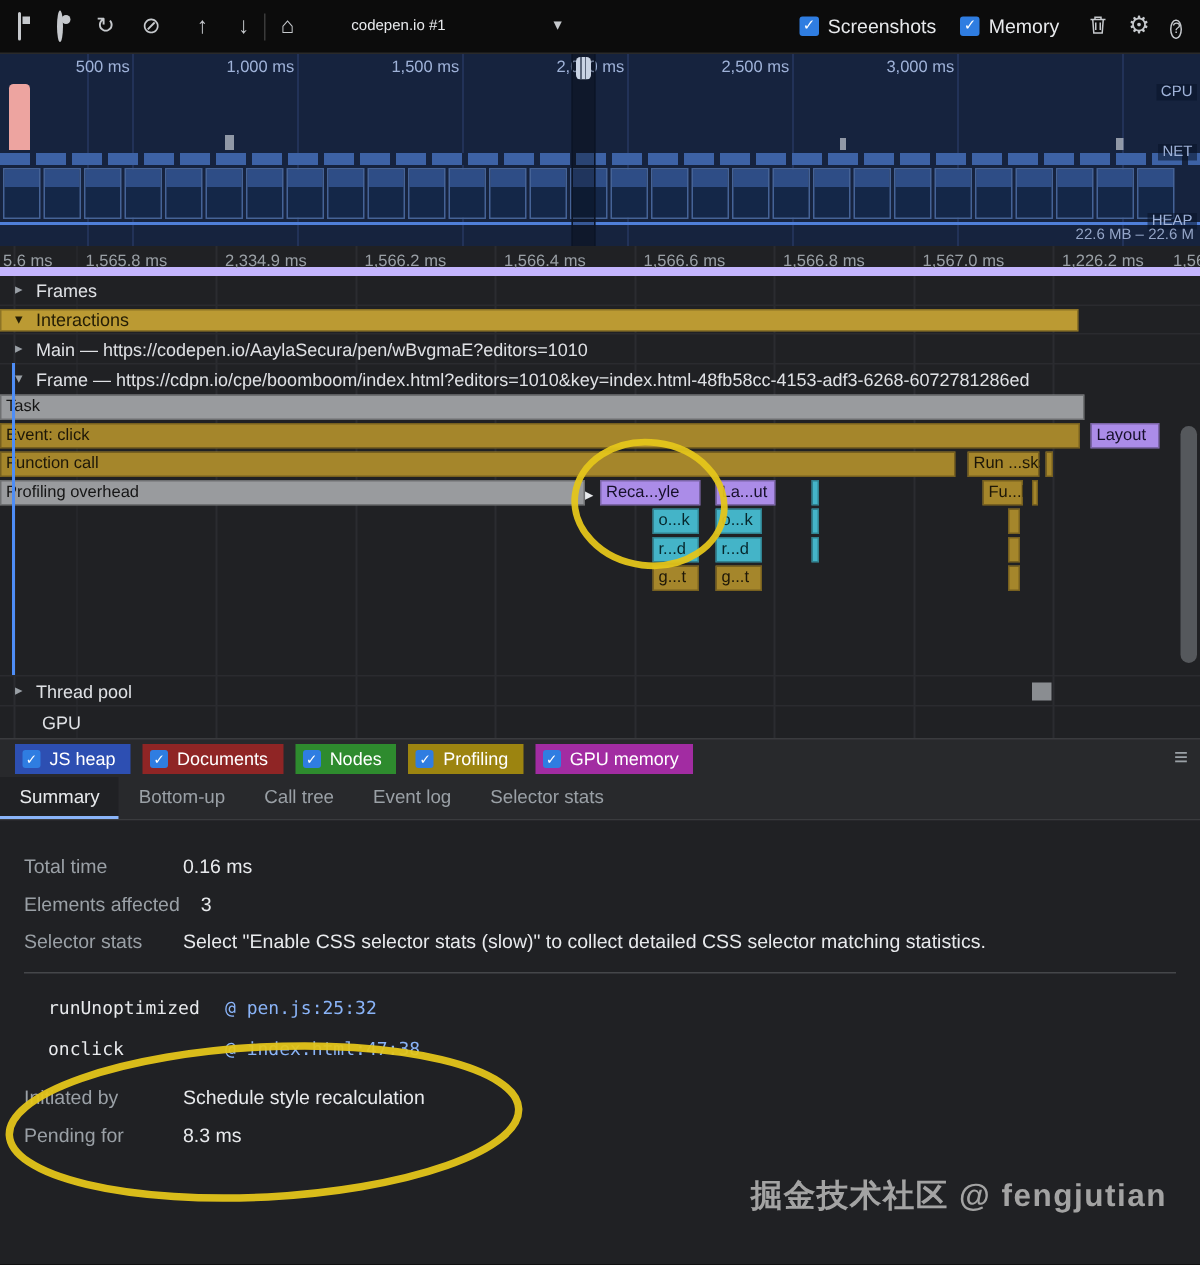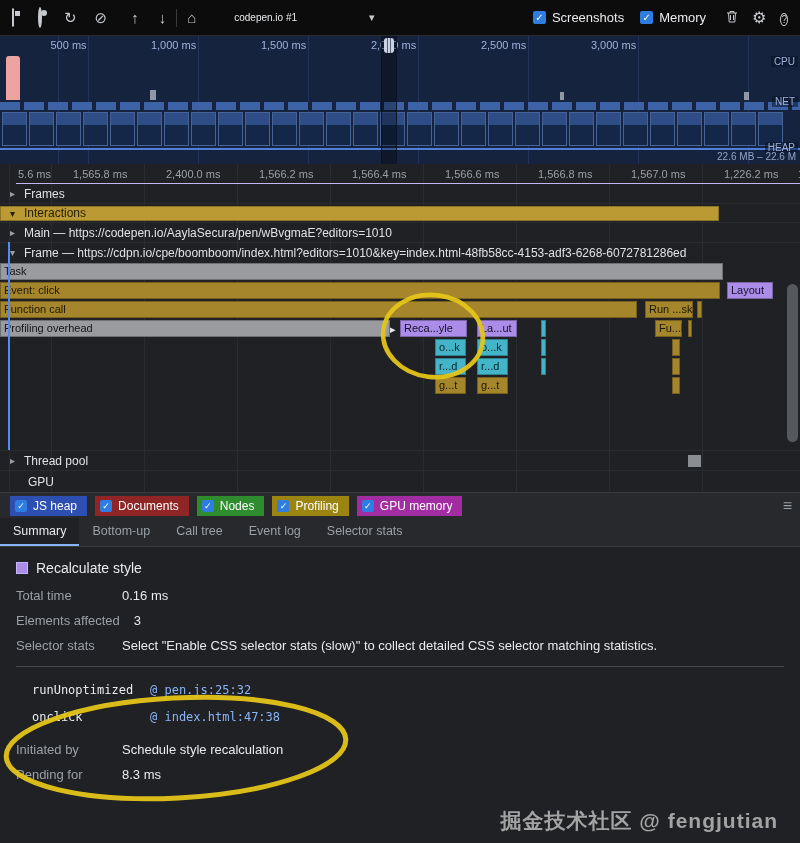--- a/index.html
+++ b/index.html
@@ -36,21 +36,21 @@
   .heap-range { position:absolute; right:4px; top:115px; color:#93a4c6; font-size:10px; }
   .sel-band { position:absolute; left:381px; top:0; width:16px; height:128px; background:rgba(0,0,0,.30); border-left:1px solid #0b1426; border-right:1px solid #0b1426; }
   .sel-handle { position:absolute; left:384px; top:2px; width:10px; height:15px; background:#c9d3e4; border-radius:3px;
     background-image:linear-gradient(90deg,transparent 3px,#5a657a 3px 4px,transparent 4px 6px,#5a657a 6px 7px,transparent 7px); }
 
   
   .timeline { position:relative; background:#202124; }
   .grid-overlay { position:absolute; left:0; top:0; width:786px; height:328px; pointer-events:none;
     background-image:repeating-linear-gradient(to right,#2c2d31 0 1px,transparent 1px 93px);
     background-position:51px 0; opacity:.9; }
-  .ruler { position:relative; height:20px; border-bottom:1px solid #c4b5fd;margin-left:16px; }
+  .ruler { position:relative; height:20px; border-bottom:6px solid #c4b5fd; }
   .ruler-tick { position:absolute; top:4px; color:#9aa0a6; font-size:11px; white-space:nowrap; }
   .track-row { position:relative; height:19px; display:flex; align-items:center; padding-left:10px; border-top:1px solid #2a2b2f; font-size:12px; color:#dfe1e5; white-space:nowrap; overflow:hidden; }
   .track-row.tall { height:20px; }
   .tri { color:#9aa0a6; font-size:10px; margin-right:6px; width:8px; display:inline-block; }
   .interactions-bar { position:absolute; left:0; top:2px; width:719px; height:15px; background:#bb9a33; box-shadow:inset 0 0 0 1px rgba(0,0,0,.25); }
   .interactions-label { position:relative; z-index:2; color:#241d05; display:flex; align-items:center; }
   .interactions-label .tri { color:#241d05; }
   .flame { position:relative; height:188px; }
   .bar { position:absolute; height:17px; font-size:11px; line-height:17px; padding-left:4px; overflow:hidden; white-space:nowrap; box-shadow:inset 0 0 0 1px rgba(0,0,0,.28); cursor:default; }
   .c-olive { background:#a5862b; color:#1d1708; }
@@ -81,21 +81,21 @@
   .kv .k { color:#9aa0a6; min-width:92px; margin-right:14px; white-space:nowrap; }
   .kv .v { color:#e8eaed; }
   .divider { margin:8px 16px 0 0; border-top:1px solid #45474a; }
   .stack-title { margin-top:9px; color:#e8eaed; line-height:16px; }
   .stack-rows { margin-top:10px; font-family:"DejaVu Sans Mono","Liberation Mono",monospace; font-size:12px; }
   .stack-row { display:flex; line-height:27px; padding-left:16px; }
   .stack-row .fn { color:#e8eaed; min-width:118px; }
   .stack-row .loc { color:#8ab4f8; }
   .kv-rows2 { margin-top:6px; }
 
-  .watermark { position:absolute; right:22px; top:783px; font-size:21px; font-weight:600; color:#a3a3a3; letter-spacing:1px; z-index:40;margin-top:24px; }
+  .watermark { position:absolute; right:22px; top:783px; font-size:21px; font-weight:600; color:#a3a3a3; letter-spacing:1px; z-index:40; }
   .annotations { position:absolute; left:0; top:0; width:800px; height:843px; pointer-events:none; z-index:50; }
 </style>
 </head>
 <body>
 
 <div id="app">
 
   <div class="toolbar">
     <span class="tb-icon" style="margin-left:12px"><span class="inspect-box"></span></span>
     <span class="tb-icon" style="margin-left:24px"><span class="rec-circle"></span></span>
@@ -179,21 +179,21 @@
     <div class="sel-band"></div>
     <div class="sel-handle"></div>
   </div>
 
   <div class="timeline">
     <div class="grid-overlay"></div>
 
     <div class="ruler">
         <span class="ruler-tick" style="left: 2px;">5.6 ms</span>
         <span class="ruler-tick" style="left: 57px;">1,565.8 ms</span>
-        <span class="ruler-tick" style="left: 150px;">2,400.0 ms</span>
+        <span class="ruler-tick" style="left: 150px;">2,334.9 ms</span>
         <span class="ruler-tick" style="left: 243px;">1,566.2 ms</span>
         <span class="ruler-tick" style="left: 336px;">1,566.4 ms</span>
         <span class="ruler-tick" style="left: 429px;">1,566.6 ms</span>
         <span class="ruler-tick" style="left: 522px;">1,566.8 ms</span>
         <span class="ruler-tick" style="left: 615px;">1,567.0 ms</span>
         <span class="ruler-tick" style="left: 708px;">1,226.2 ms</span>
         <span class="ruler-tick" style="left: 782px;">1,56</span>
       </div>
 
     <div class="track-row" style="border-top:none">
@@ -288,24 +288,20 @@
 
   <div class="tabbar">
       <div class="tab active">Summary</div>
       <div class="tab">Bottom-up</div>
       <div class="tab">Call tree</div>
       <div class="tab">Event log</div>
       <div class="tab">Selector stats</div>
     </div>
 
   <div class="summary">
-    <div class="sum-title">
-      <span class="swatch"></span>
-      <span>Recalculate style</span>
-    </div>
     <div class="kv-rows">
         <div class="kv">
           <span class="k">Total time</span>
           <span class="v">0.16 ms</span>
         </div>
         <div class="kv">
           <span class="k">Elements affected</span>
           <span class="v">3</span>
         </div>
         <div class="kv">

